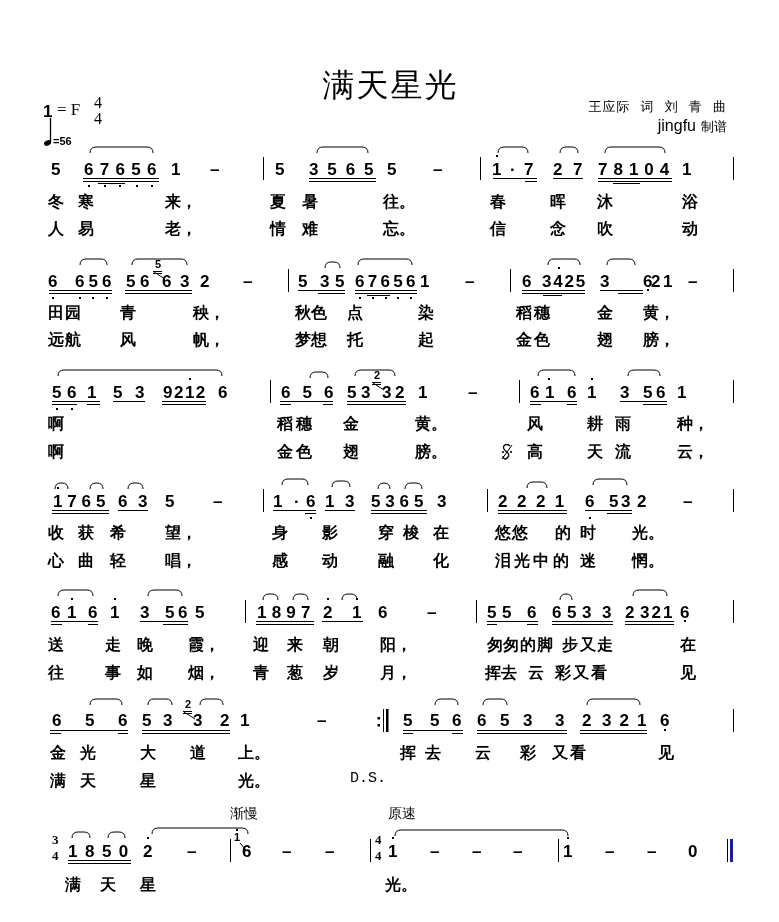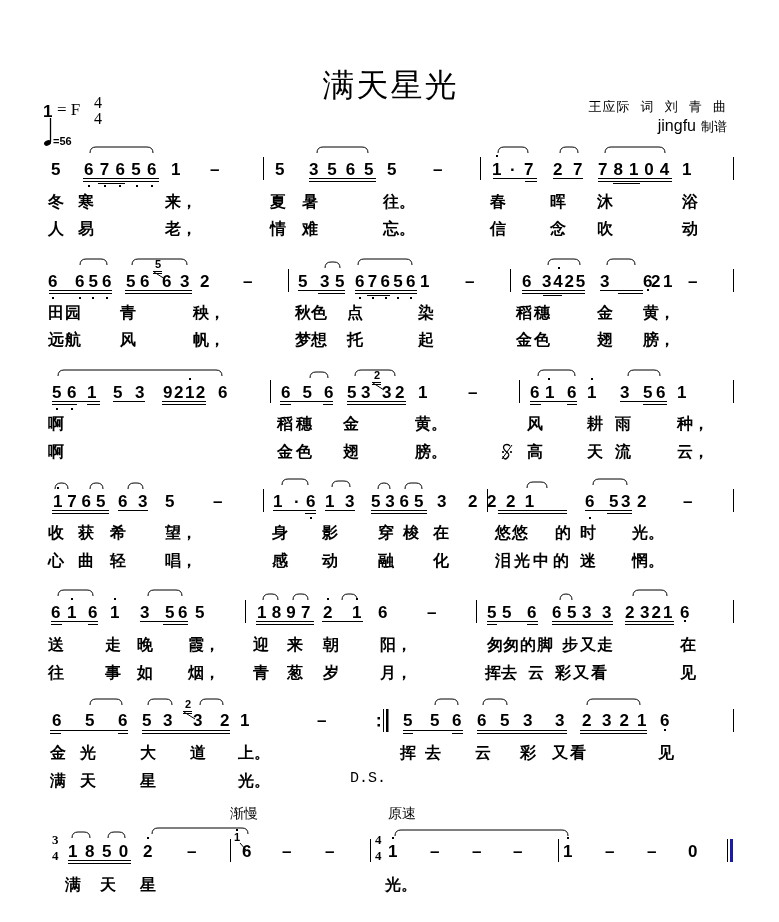--- a/index.html
+++ b/index.html
@@ -165,21 +165,21 @@
   <span class="n r4" style="left:53px;letter-spacing:4.85px">1765</span>
   <span class="n r4" style="left:118px;letter-spacing:10.5px">63</span>
   <span class="n r4" style="left:165px">5</span>
   <span class="n r4" style="left:213px">–</span>
   <span class="n r4" style="left:273px">1</span>
   <span class="n r4" style="left:294px">·</span>
   <span class="n r4" style="left:306px">6</span>
   <span class="n r4" style="left:325px;letter-spacing:10.5px">13</span>
   <span class="n r4" style="left:371px;letter-spacing:4.85px">5365</span>
   <span class="n r4" style="left:437px">3</span>
-  <span class="n r4" style="left:468px;letter-spacing:9.5px">2221</span>
+  <span class="n r4" style="left:498px;letter-spacing:9.5px">2221</span>
   <span class="n r4" style="left:585px">6</span>
   <span class="n r4" style="left:609px;letter-spacing:2.5px">53</span>
   <span class="n r4" style="left:637px">2</span>
   <span class="n r4" style="left:683px">–</span>
 
   <span class="l a4" style="left:48px">收</span>
   <span class="l a4" style="left:78px">获</span>
   <span class="l a4" style="left:110px">希</span>
   <span class="l a4" style="left:165px">望，</span>
   <span class="l a4" style="left:272px">身</span>

